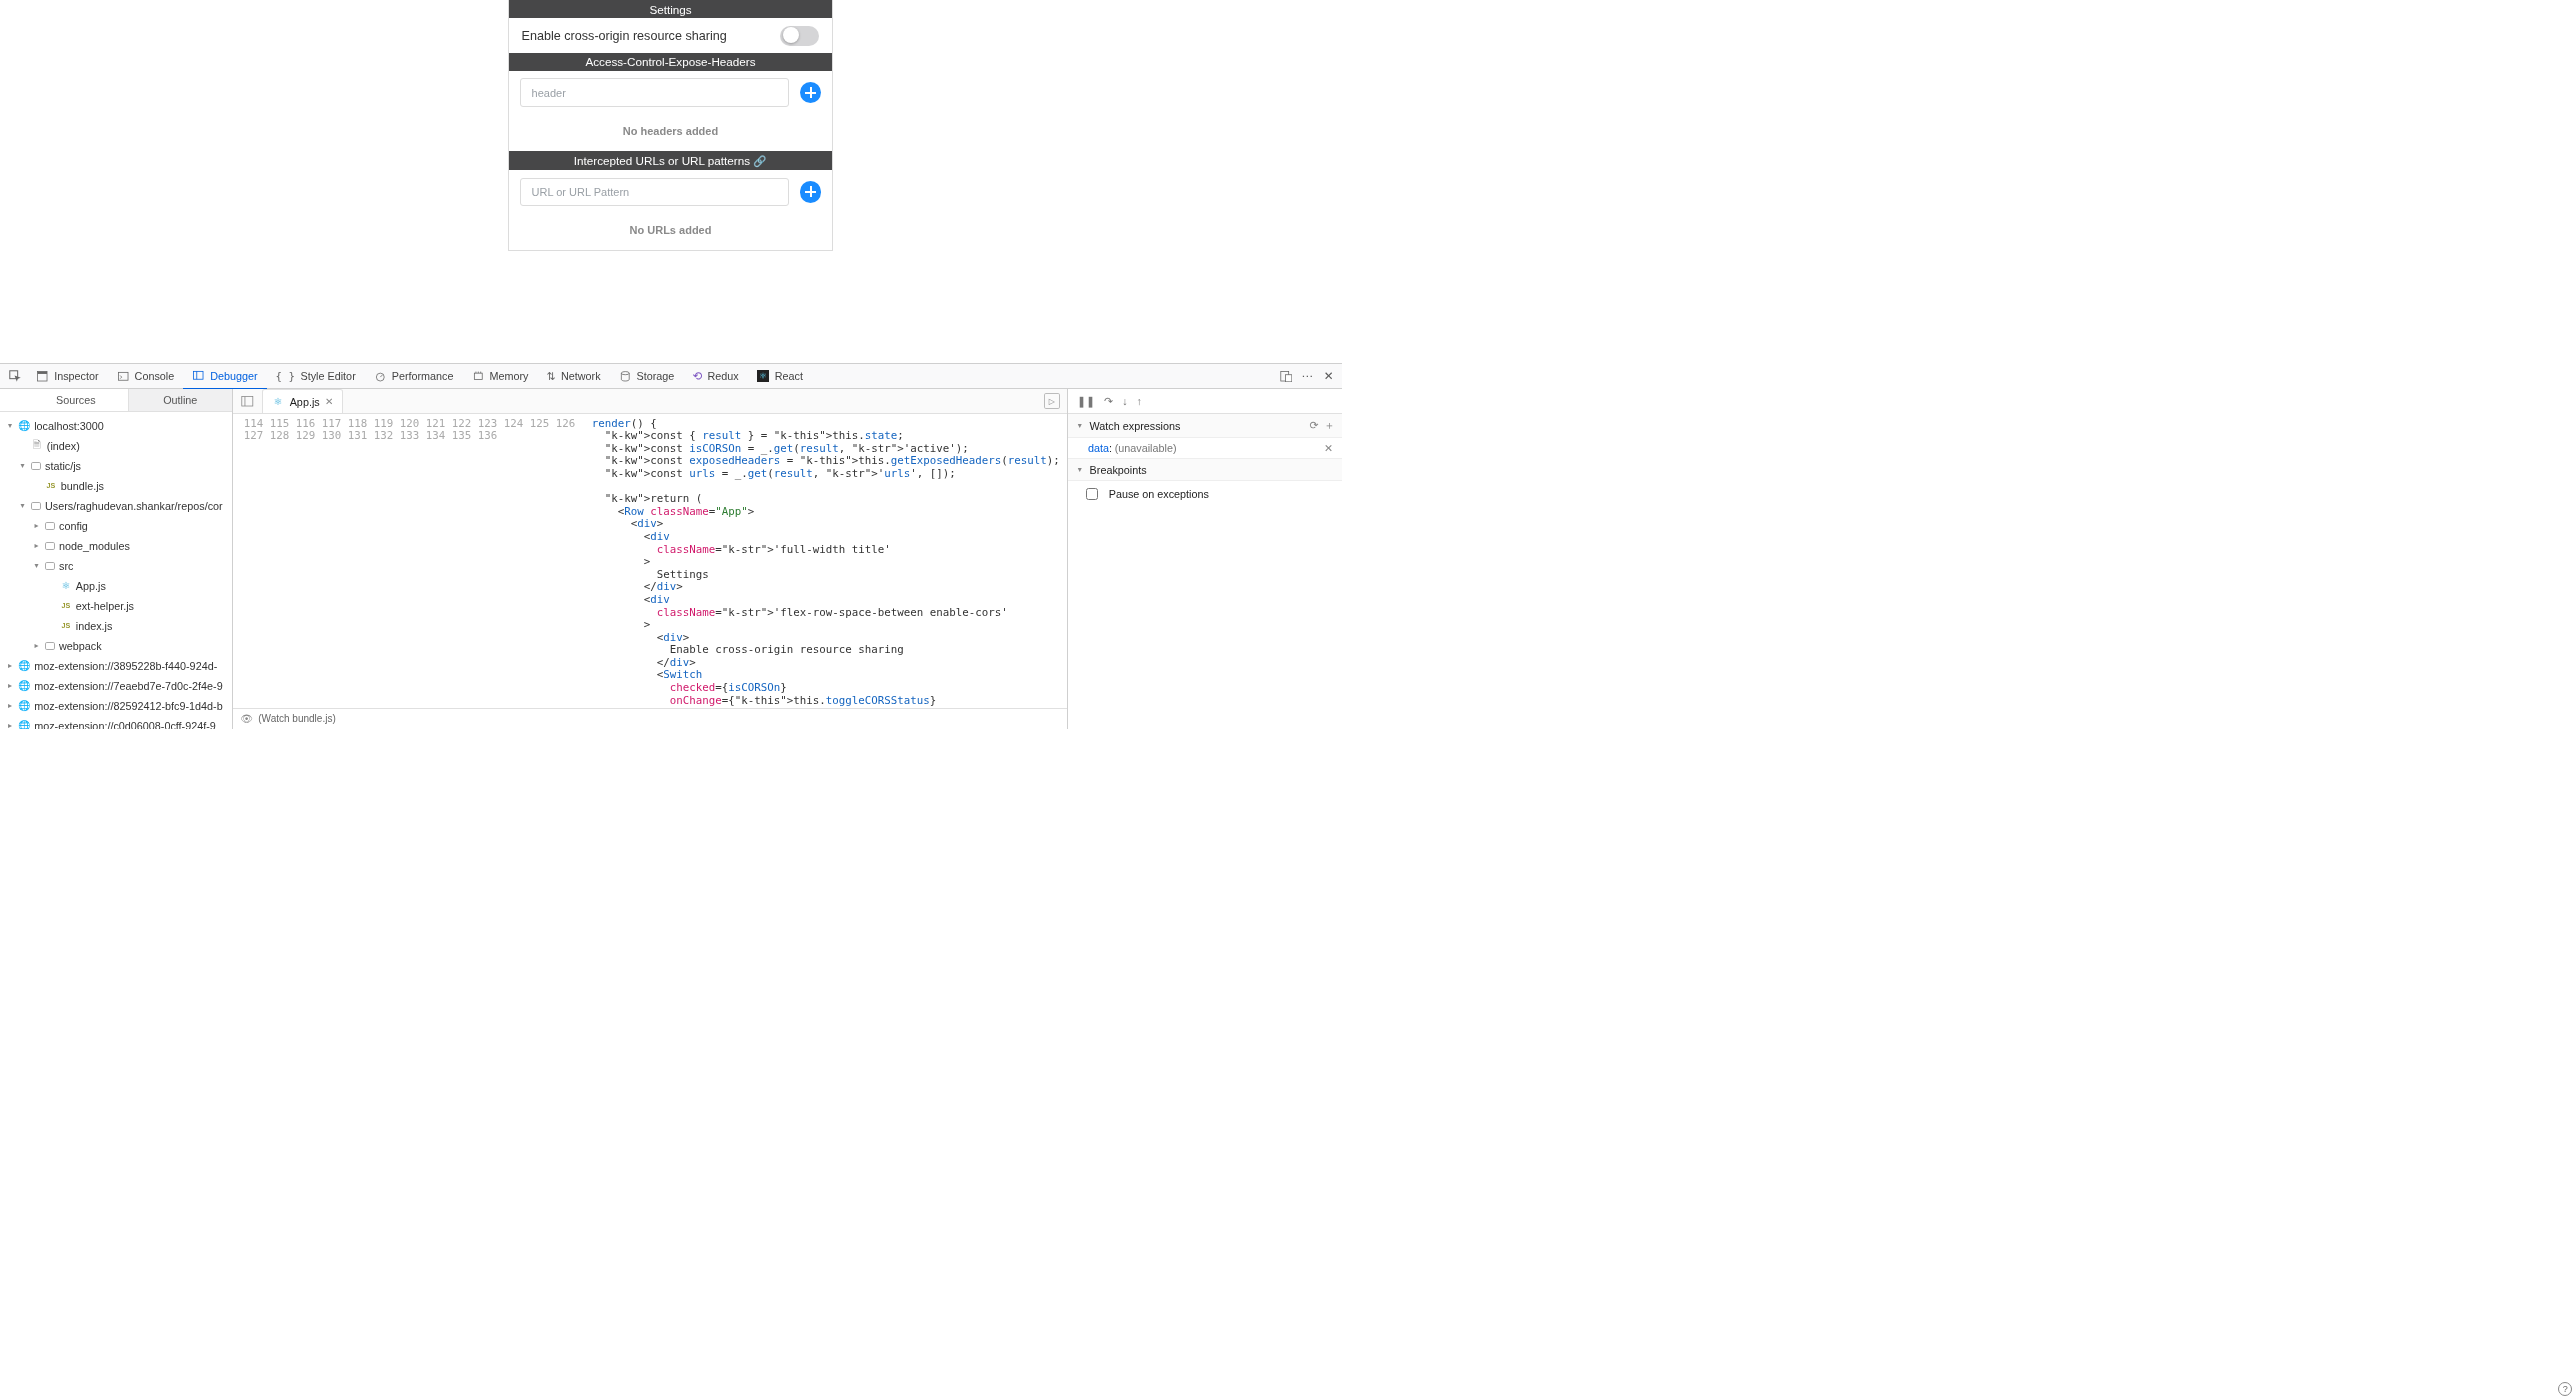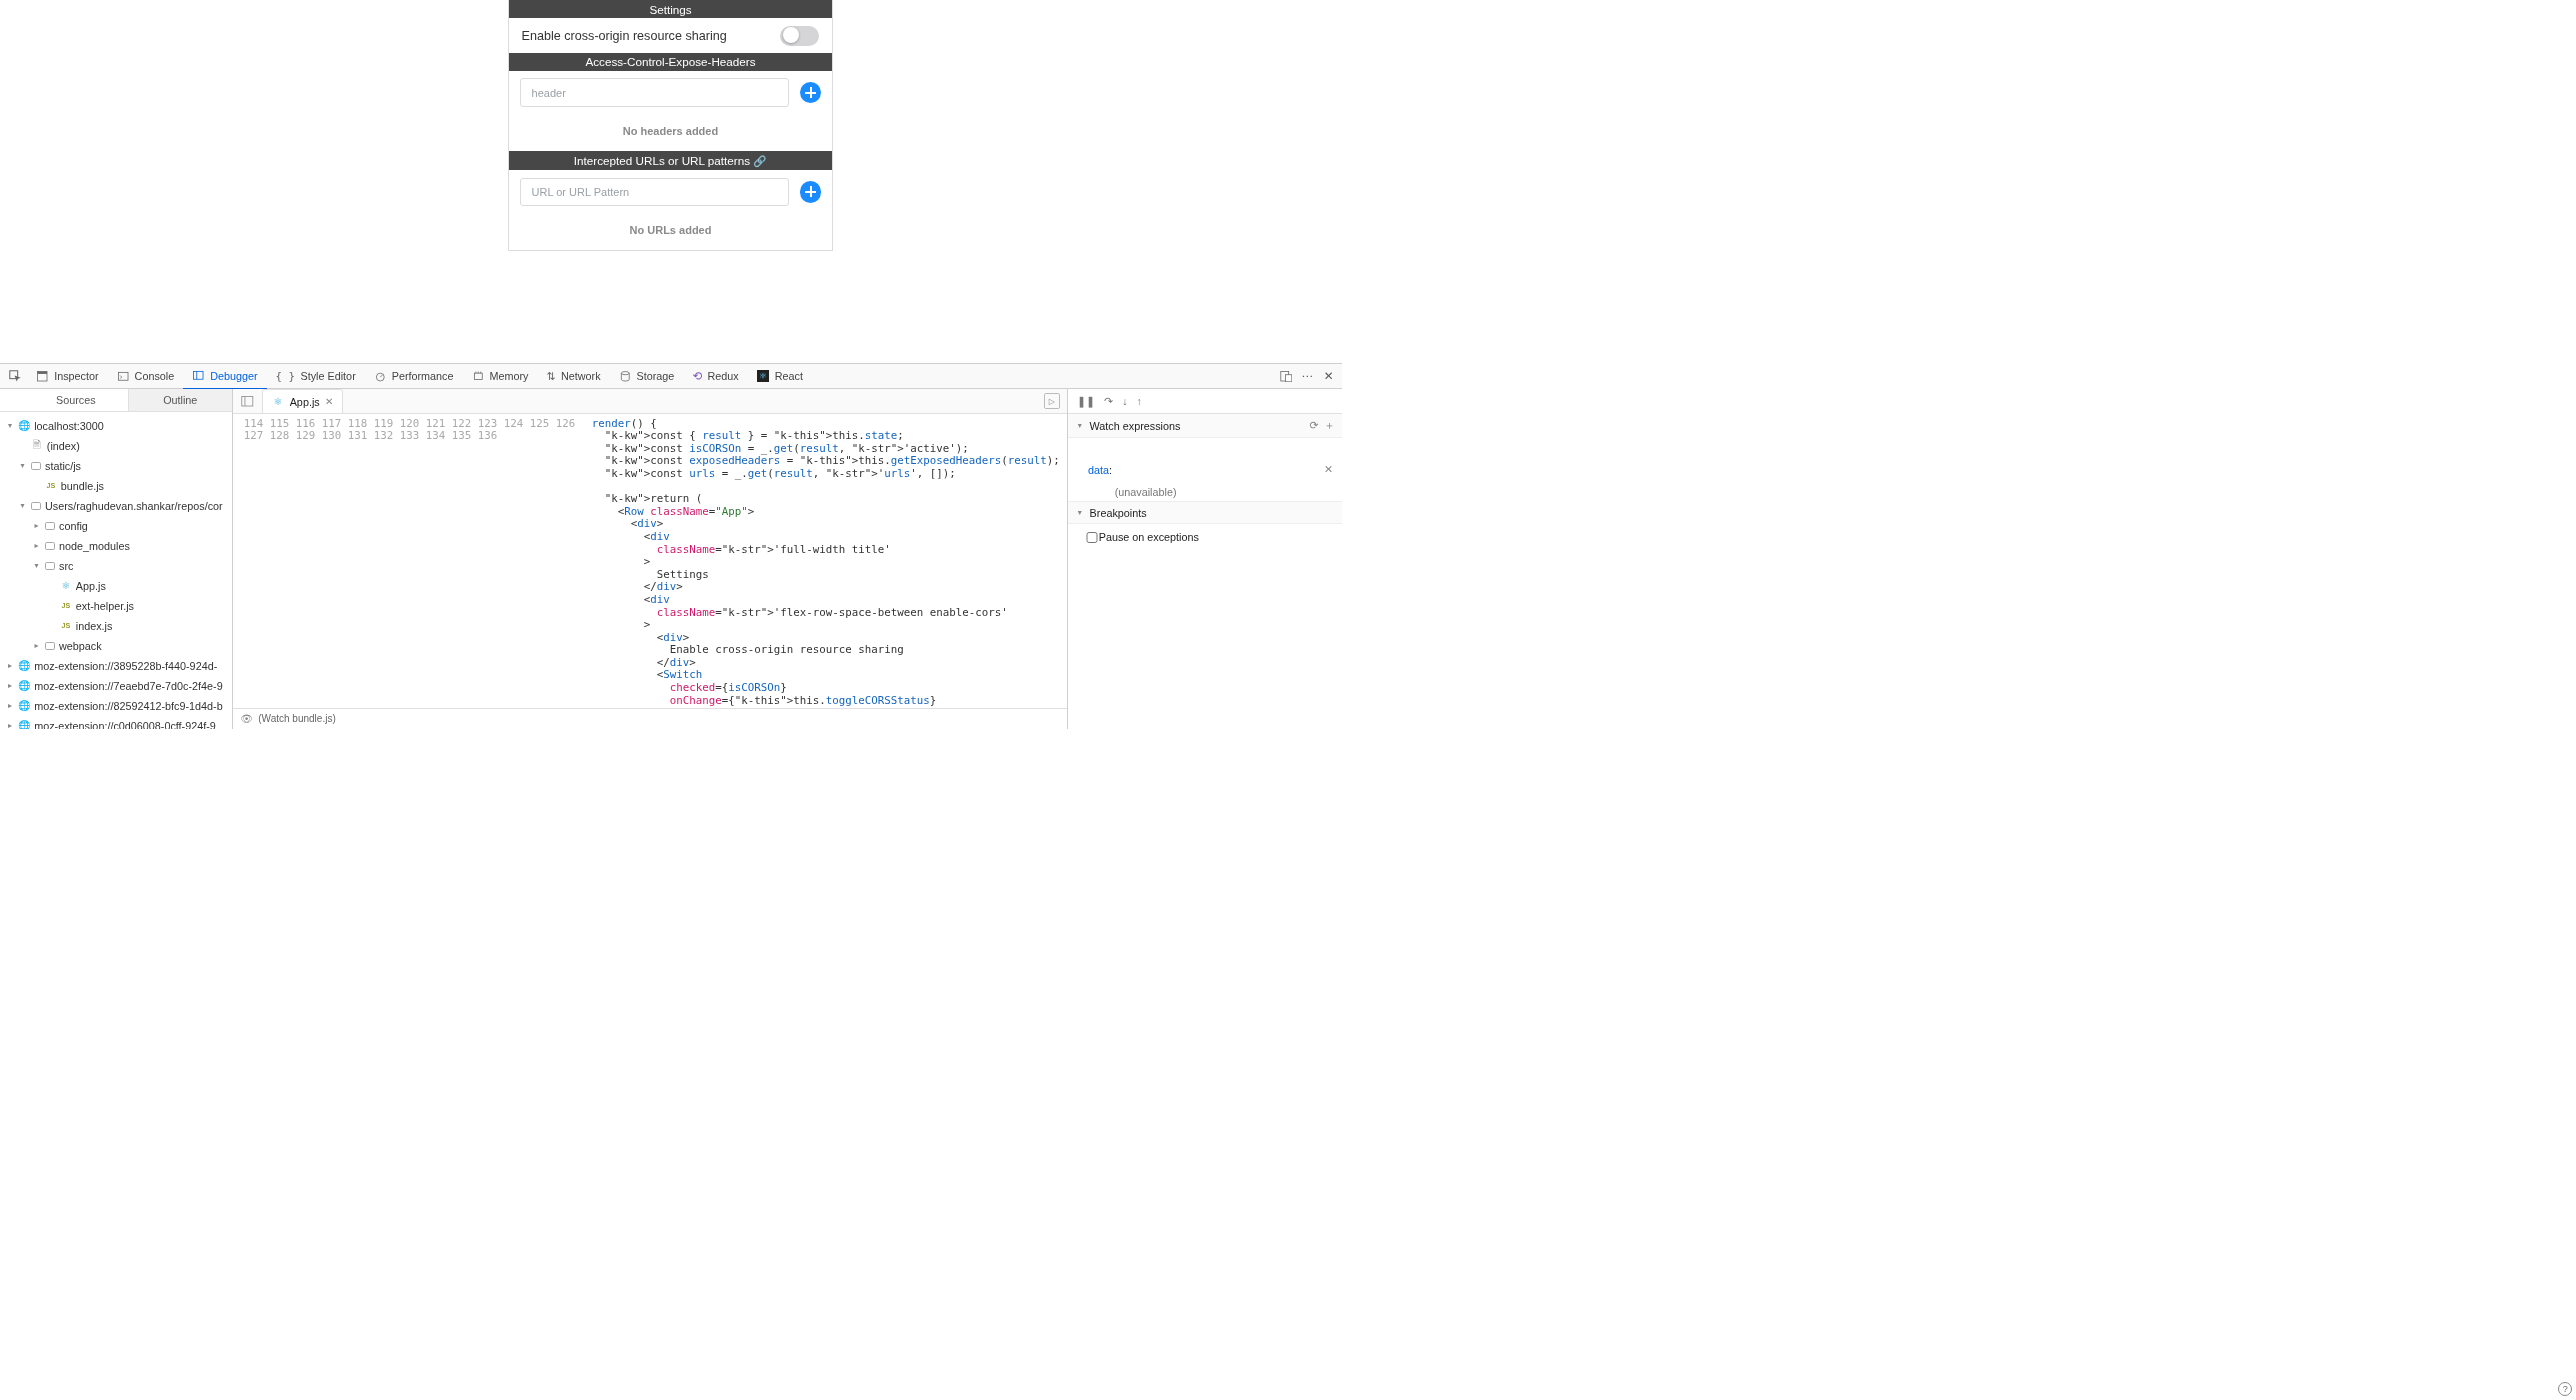--- a/index.html
+++ b/index.html
@@ -62,23 +62,23 @@
 
 .right-pane { width:274px; display:flex; flex-direction:column; }
 .dbg-controls { height:25px; border-bottom:0.9px solid #e0e0e0; display:flex; align-items:center; gap:9px; padding:0 9px; color:#777; }
 .dbg-controls span { cursor:pointer; font-size:10.8px; }
 .section-head { display:flex; align-items:center; gap:5.4px; padding:4.5px 7.2px; border-bottom:0.9px solid #eee; font-size:10.8px; background:#fafafa; }
 .section-head .tw{color:#888;}
 .section-head .spacer{flex:1;}
 .section-head .hb{cursor:pointer;color:#888;font-size:10.8px;}
 .watch-item { display:flex; align-items:center; padding:3.6px 9px 3.6px 20px; font-size:10.8px; border-bottom:0.9px solid #eee; }
 .watch-item .dn{color:#0060df;}
-.watch-item .dv{color:#777; margin-left:2.7px;margin-top:44px;}
+.watch-item .dv{color:#777; margin-left:2.7px;}
 .watch-item .cx{margin-left:auto;color:#888;cursor:pointer;}
-.bp-body { padding:7.2px 9px 7.2px 18px; display:flex; align-items:center; gap:1px; font-size:10.8px; }
+.bp-body { padding:7.2px 9px 7.2px 18px; display:flex; align-items:flex-start; gap:11px; font-size:10.8px; }
 .bp-body input[type=checkbox]{ width:11.7px; height:11.7px; }
 
 .help-circle { position:absolute; right:3.6px; bottom:3.6px; width:14.4px; height:14.4px; border:0.9px solid #888; border-radius:50%; font-size:9px; color:#666; display:flex; align-items:center; justify-content:center; cursor:pointer; }
 
 svg{display:block;}
 </style>
 </head>
 <body>
 
 <div class="upper">

